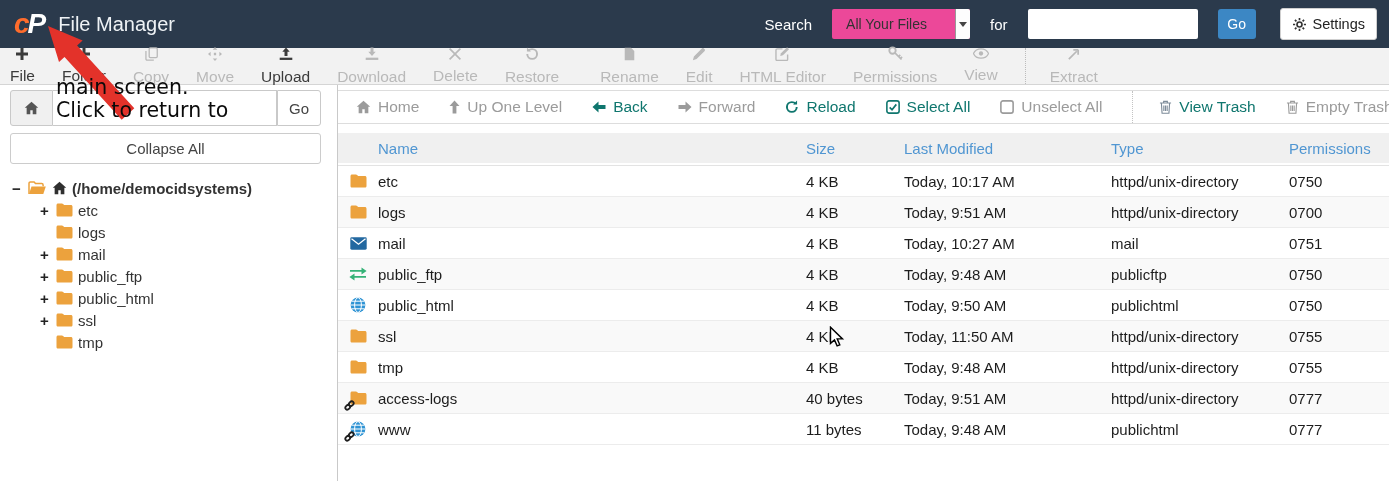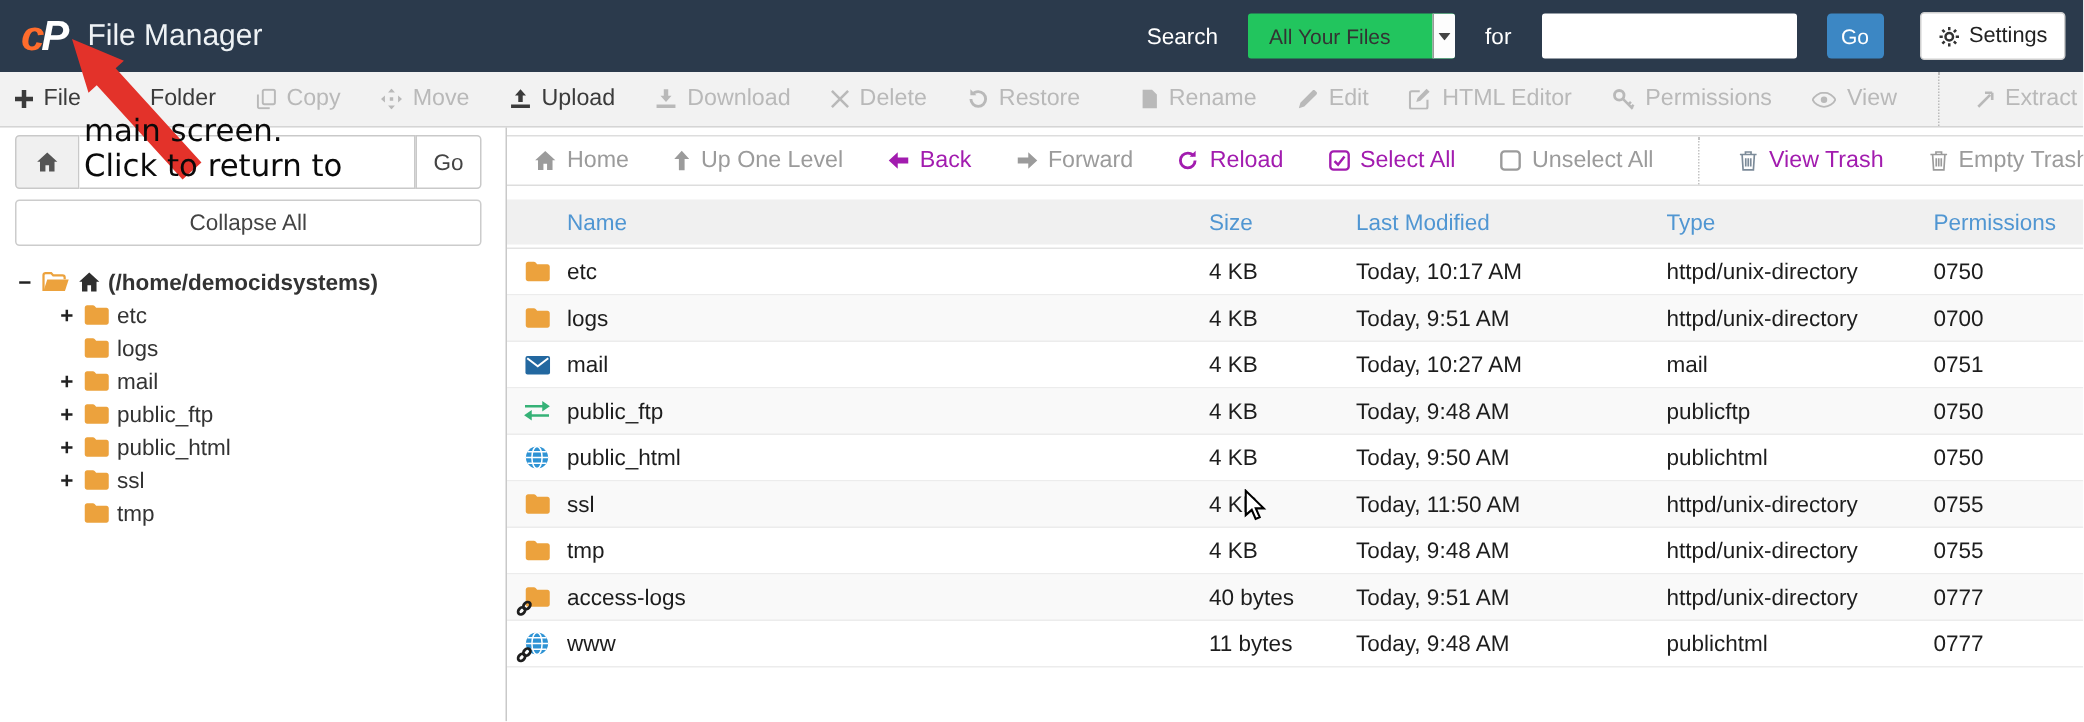--- a/index.html
+++ b/index.html
@@ -7,31 +7,31 @@
   body { font-family:"Liberation Sans", sans-serif; background:#fff; overflow:hidden; }
   .app { position:relative; width:1389px; height:481px; background:#fff; overflow:hidden; }
 
   
   .masthead { height:48px; background:#2b3a4c; display:flex; align-items:center; padding:0 12px 0 14px; }
   .logo { font-style:italic; font-weight:bold; font-size:28px; letter-spacing:-2px; cursor:pointer; line-height:1; }
   .logo .lc { color:#ff6c2c; } .logo .lp { color:#ffffff; }
   .app-title { color:#eef2f5; font-size:20px; font-weight:400; margin-left:14px; }
   .search-zone { margin-left:auto; display:flex; align-items:center; gap:20px; }
   .search-label, .for-label { color:#fff; font-size:15px; }
-  .scope-select { width:138px; height:30px; background:#22c55e; border-radius:2px; display:flex; align-items:stretch; overflow:hidden; cursor:pointer; }
+  .scope-select { width:138px; height:30px; background:#ec4899; border-radius:2px; display:flex; align-items:stretch; overflow:hidden; cursor:pointer; }
   .scope-value { flex:1; font-size:14px; color:#333; display:flex; align-items:center; padding-left:14px; }
   .scope-caret { width:15px; border-left:1px solid #999; background:#fdfdfd; display:flex; align-items:center; justify-content:center; }
   .search-input { width:170px; height:30px; border:none; border-radius:2px; padding:0 8px; font-size:14px; font-family:inherit; }
   .go-btn { width:38px; height:30px; background:#3c87c4; color:#fff; border:none; border-radius:3px; font-size:14px; cursor:pointer; }
   .settings-btn { height:32px; background:#fff; border:1px solid #cfcfcf; border-radius:3px; display:flex; align-items:center; gap:6px; padding:0 11px; font-size:14.5px; color:#222; cursor:pointer; margin-left:4px; }
   .settings-btn .icon { color:#333; display:flex; }
 
   
   .toolbar { height:37px; background:#f2f2f2; border-bottom:1px solid #d5d5d5; display:flex; align-items:center; padding:0 10px; gap:27px; font-size:15.5px; color:#3b3b3b; }
-  .tb-item { display:flex; align-items:center; gap:7px; cursor:pointer; white-space:nowrap; }
+  .tb-item { display:flex; align-items:center; gap:7px; cursor:pointer; white-space:nowrap;flex-direction:column; }
   .tb-item .icon { display:flex; align-items:center; }
   .tb-item.disabled { color:#b9b9b9; cursor:default; }
   .tb-item.gap { margin-left:14px; }
   .tb-item.sep { border-left:1px dotted #bcbcbc; padding-left:24px; align-self:stretch; }
 
   
   .body { display:flex; height:396px; }
   .sidebar { width:337px; padding:5px 16px 0 10px; position:relative; }
   .content { flex:1; border-left:1px solid #c9c9c9; padding-top:5px; min-width:0; }
 
@@ -49,21 +49,21 @@
   .tree-row.root { font-weight:bold; }
   .expander { width:13px; text-align:center; font-weight:bold; font-size:15px; color:#222; flex:none; }
   .tree-row .icon { display:flex; flex:none; }
   .tree-home { color:#2f2f2f; display:flex; }
 
   
   .navbar { height:34px; border-top:1px solid #ddd; border-bottom:1px solid #ddd; background:#fff; display:flex; align-items:center; padding-left:18px; gap:30px; font-size:15.5px; }
   .nav-item { display:flex; align-items:center; gap:7px; cursor:pointer; white-space:nowrap; }
   .nav-item .icon { display:flex; }
   .nav-item.muted { color:#9b9b9b; cursor:default; }
-  .nav-item.link { color:#a21caf; }
+  .nav-item.link { color:#0f766e; }
   .nav-item.link .icon.icon-muted { color:#7c8b99; }
   .nav-item.sep { border-left:1px dotted #c3c3c3; padding-left:26px; align-self:stretch;align-items:center; }
 
   
   .table { margin-top:9px; }
   .thead, .trow { display:grid; grid-template-columns:40px 1fr 98px 207px 178px 100px; align-items:center; }
   .thead { height:30px; background:#f0f0f0; color:#5096d2; font-size:15px; }
   .thead .th { cursor:pointer; padding-right:6px; white-space:nowrap; }
   .rows { margin-top:2px; border-top:1px solid #e3e3e3; }
   .trow { height:31px; border-bottom:1px solid #ececec; font-size:15px; color:#1d1d1d; cursor:pointer; }

